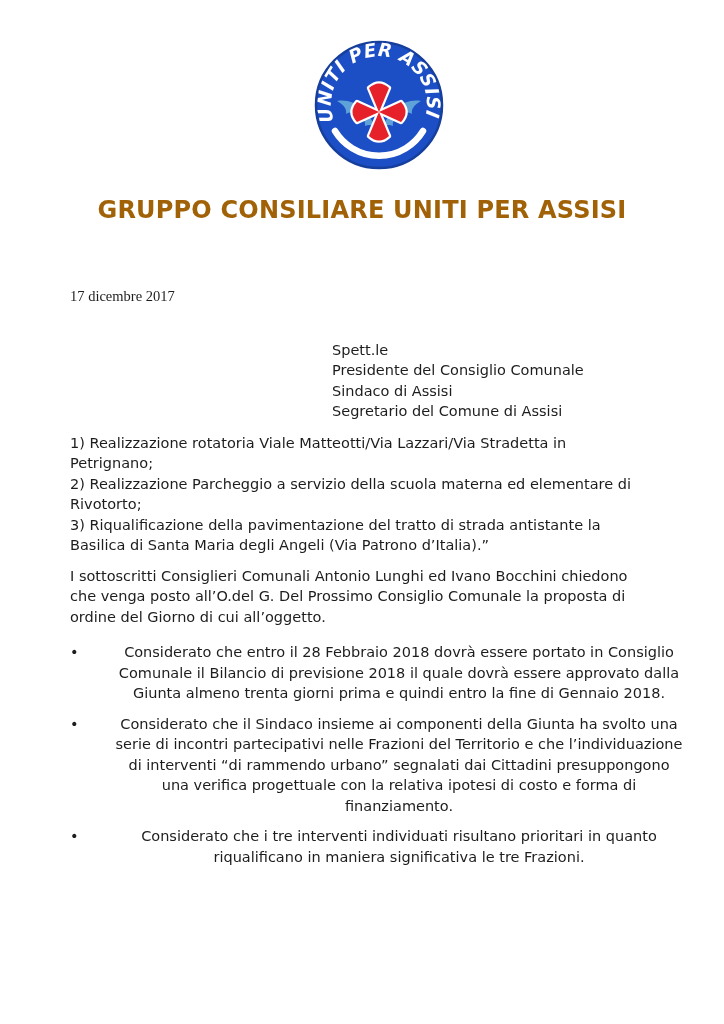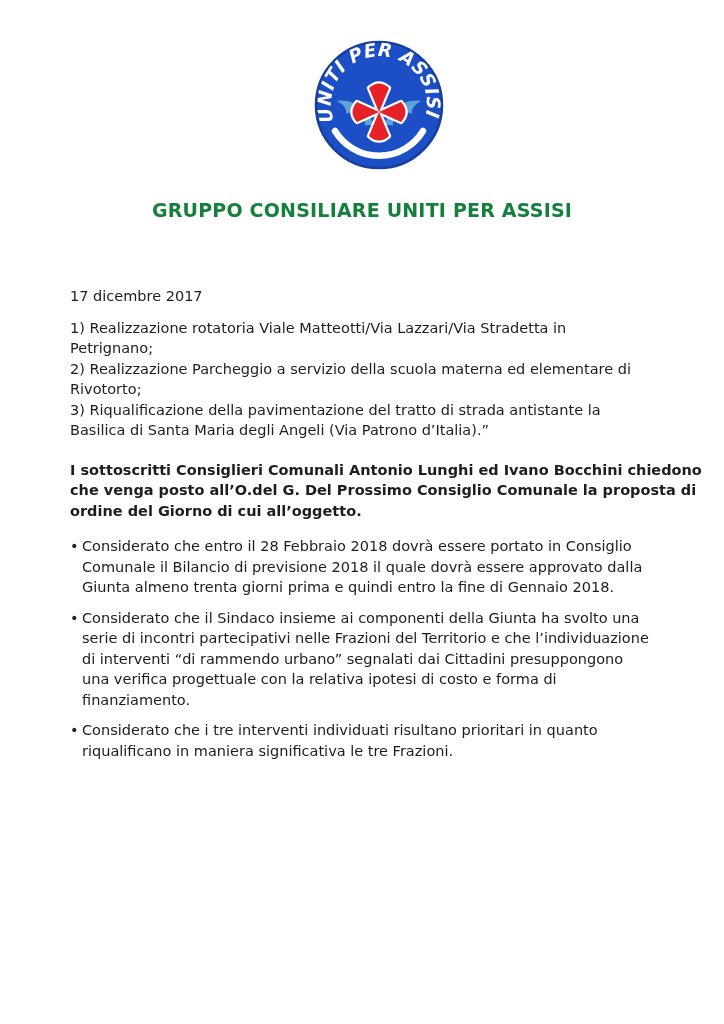--- a/index.html
+++ b/index.html
@@ -16,57 +16,58 @@
   .logo-wrap {
     margin: 40px auto 0 auto;
     width: 130px;
     height: 130px;
     transform: translateX(17px);
   }
   .doc-title {
     margin-top: 26px;
     width: 100%;
     text-align: center;
-    font-size: 19px;
+    font-size: 24px;
     line-height: 28px;
     font-weight: bold;
     letter-spacing: 0.2px;
-    color: #15803d;
+    color: #a16207;
   }
   .prose {
     font-size: 14.5px;
     line-height: 20.5px;
     white-space: pre-line;
     margin-left: 70px;
     margin-right: 8px;
   }
-  .date-line { margin-top: 62px; }
+  .date-line { margin-top: 62px; font-family: Liberation Serif, serif; }
   .recipients { margin-top: 33px; margin-left: 332px; }
   .subject { margin-top: 28px; }
   .interventions { margin-top: 11px; }
-  .request { margin-top: 19px; font-weight: bold; }
+  .request { margin-top: 10px; }
   .considerations {
     list-style: none;
     margin: 15px 8px 0 70px;
     padding: 0;
   }
   .considerations li {
     display: flex;
     margin-bottom: 10px;
     font-size: 14.5px;
     line-height: 20.5px;
   }
   .bullet-dot {
     flex: 0 0 12px;
     width: 12px;
     font-size: 14.5px;
   }
   .bullet-text {
     flex: 1;
     white-space: pre-line;
+    text-align: center;
   }
 </style>
 </head>
 <body>
 
 <div class="page">
 
   <div class="logo-wrap">
     <svg viewBox="0 0 130 130" width="130" height="130">
       <circle cx="65" cy="65" r="63" fill="#1c4ec6" stroke="#163f9c" stroke-width="2.5"></circle>
@@ -91,20 +92,24 @@
         <path d="M65 72 L43 62 Q34 72 43 82 Z"></path>
         <path d="M65 72 L87 62 Q96 72 87 82 Z"></path>
       </g>
     </svg>
   </div>
 
   <div class="doc-title">GRUPPO CONSILIARE UNITI PER ASSISI</div>
 
   <div class="prose date-line">17 dicembre 2017</div>
 
+  <div class="prose recipients">Spett.le
+Presidente del Consiglio Comunale
+Sindaco di Assisi
+Segretario del Comune di Assisi</div>
 
 
   <div class="prose interventions">1) Realizzazione rotatoria Viale Matteotti/Via Lazzari/Via Stradetta in
 Petrignano;
 2) Realizzazione Parcheggio a servizio della scuola materna ed elementare di
 Rivotorto;
 3) Riqualificazione della pavimentazione del tratto di strada antistante la
 Basilica di Santa Maria degli Angeli (Via Patrono d’Italia).”</div>
 
   <div class="prose request">I sottoscritti Consiglieri Comunali Antonio Lunghi ed Ivano Bocchini chiedono

